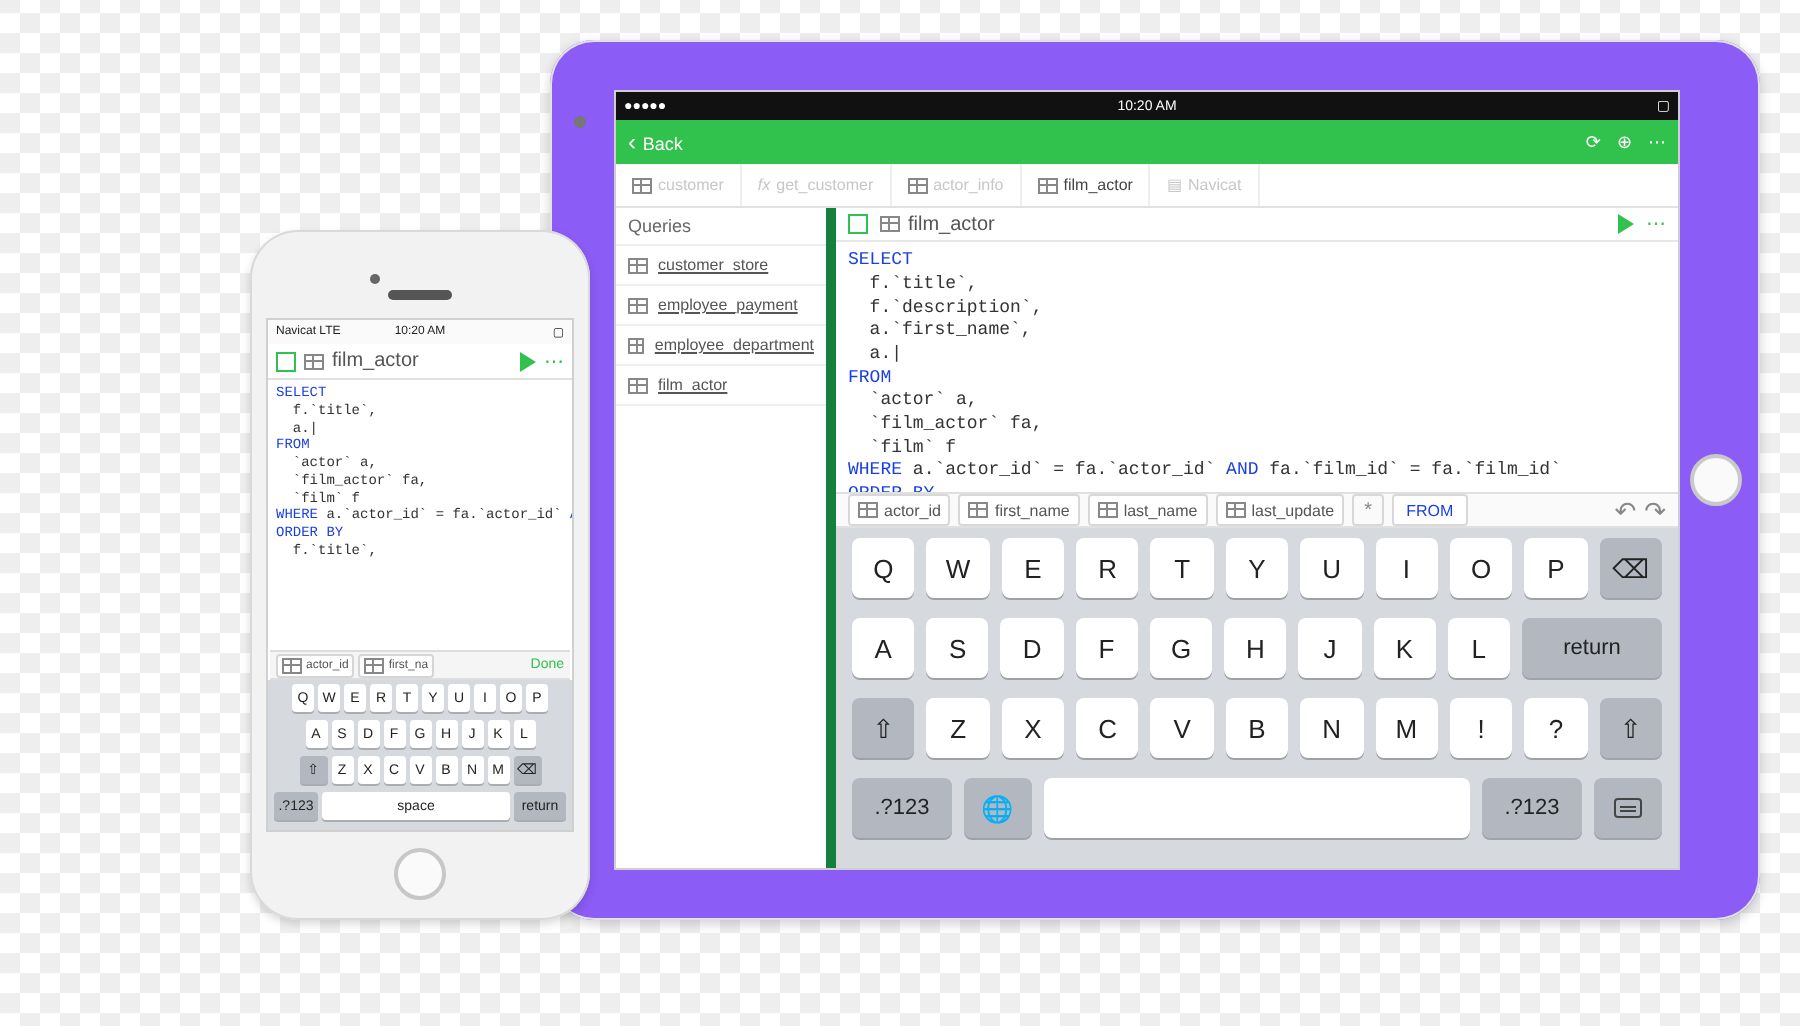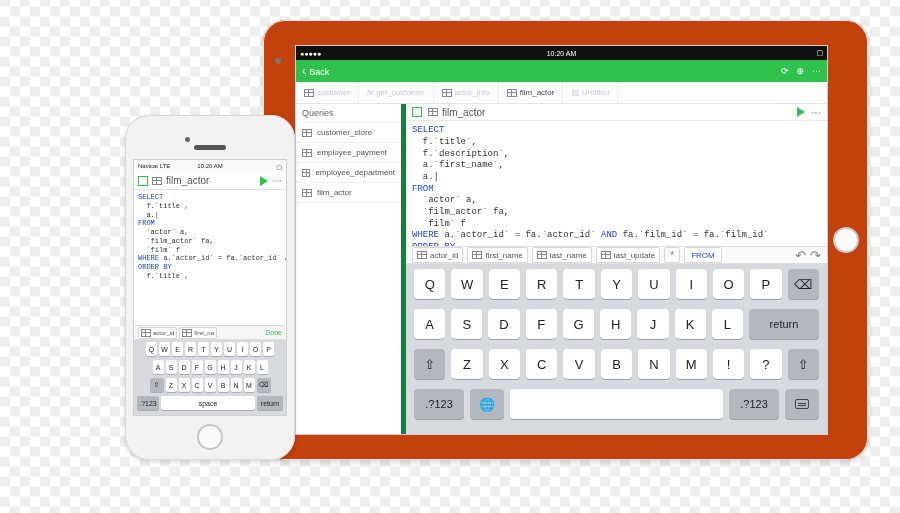--- a/index.html
+++ b/index.html
@@ -56,22 +56,22 @@
   background:#d6d9de; font-size:7px;
 }
 .kb-row { display:flex; gap:2px; justify-content:center; padding:2px 3px;}
 .key { background:#fff; border-radius:2px; height:14px; min-width:11px;
   display:flex; align-items:center; justify-content:center; color:#222;
   box-shadow:0 1px 0 rgba(0,0,0,.2);}
 .key.gray { background:#b3b8c0; color:#222;}
 .key.wide { flex:1;}
 
 .ipad {
-  position:absolute; left:263px; top:20px;
-  width:605px; height:440px; background:#c2410c;
+  position:absolute; left:275px; top:20px;
+  width:605px; height:440px; background:#8b5cf6;
   border-radius:22px; box-shadow:0 2px 6px rgba(0,0,0,.18), inset 0 0 0 1px #e2e2e2;
 }
 .ipad .cam {position:absolute; top:38px; left:12px; width:6px;height:6px;border-radius:50%;background:#777;}
 .ipad .home {position:absolute; right:9px; top:50%; transform:translateY(-50%);
   width:26px;height:26px;border:2px solid #c9c9c9; border-radius:50%; background:#fafafa;}
 .ipad .screen {
   position:absolute; left:32px; right:40px; top:25px; bottom:25px;
   background:#fff; border:1px solid #cfcfcf; overflow:hidden;
 }
 .ipad .statusbar { height:14px; color:#fff; background:#111; font-size:7px;}
@@ -90,21 +90,21 @@
 .tab.dim { color:#c7c7c7;text-align:center;}
 .body {
   position:absolute; top:58px; left:0; right:0; bottom:0;
   display:flex;
 }
 .sidebar {
   width:110px; border-right:5px solid #15803d; background:#fff;
 }
 .sb-hd { font-size:9px; color:#666; padding:4px 6px; border-bottom:1px solid #eee;}
 .sb-item { display:flex; align-items:center; gap:5px; padding:5px 6px;
-  font-size:8px; color:#555; border-bottom:1px solid #f0f0f0;}
+  font-size:8px; color:#555; border-bottom:1px solid #f0f0f0;text-decoration:underline;}
 .content { flex:1; display:flex; flex-direction:column; overflow:hidden;}
 .toolbar-lg { height:22px; display:flex; align-items:center; gap:6px; padding:0 6px;
   border-bottom:1px solid #e7e7e7;}
 .tbbar-tabname { display:flex; align-items:center; gap:4px; color:#555;}
 .sql-lg { font-size:9px; padding:4px 6px; line-height:1.3;}
 .sugg-lg { height:20px; display:flex; align-items:center; gap:4px; padding:0 6px;
   background:#fafafa; border-top:1px solid #e0e0e0; border-bottom:1px solid #e0e0e0;}
 .chip-lg { display:flex; align-items:center; gap:3px; padding:0 4px; height:16px;
   background:#fff; border:1px solid #d8d8d8; border-radius:2px; font-size:8px; color:#555;}
 .chip-kw { color:#1a3fe0; background:#fff; border:1px solid #d8d8d8; padding:0 6px;
@@ -159,21 +159,21 @@
       <div class="tab dim">
           <span class="tbl-icon"></span>
           <span>actor_info</span>
         </div>
       <div class="tab active">
           <span class="tbl-icon"></span>
           <span>film_actor</span>
         </div>
       <div class="tab dim">
           <span>▤</span>
-          <span>Untitled</span>
+          <span>Navicat</span>
         </div>
     </div>
     <div class="body">
       <div class="sidebar">
         <div class="sb-hd">Queries</div>
         <div class="sb-item">
             <span class="tbl-icon"></span>
             <span>customer_store</span>
           </div>
         <div class="sb-item">

